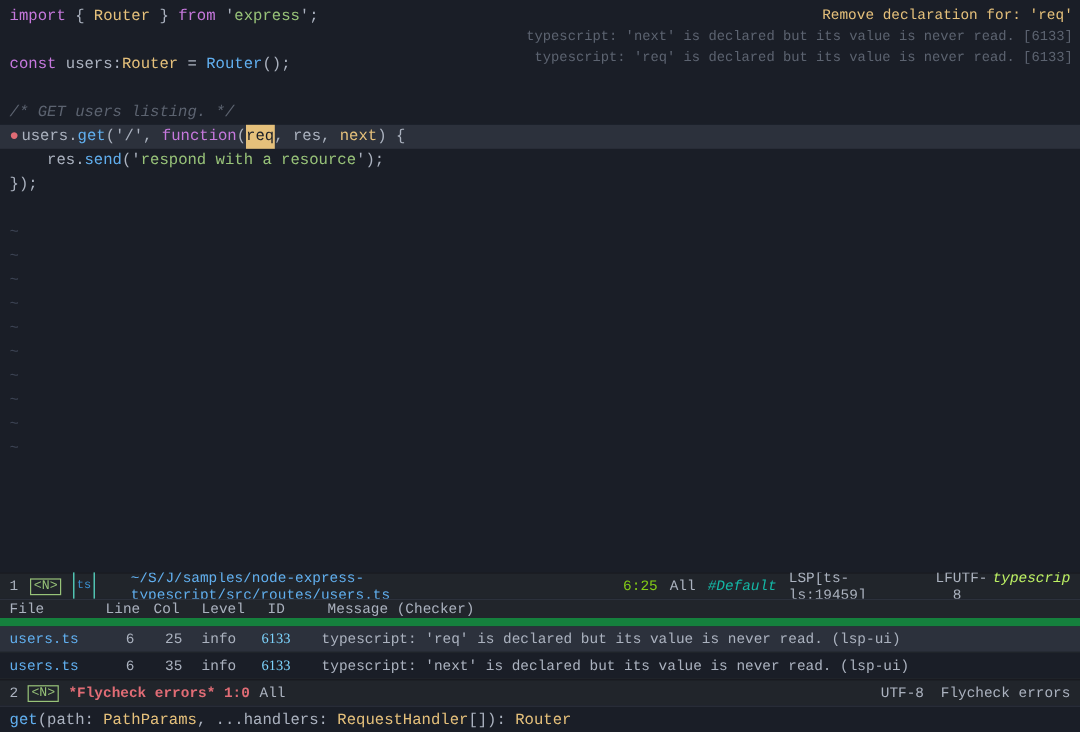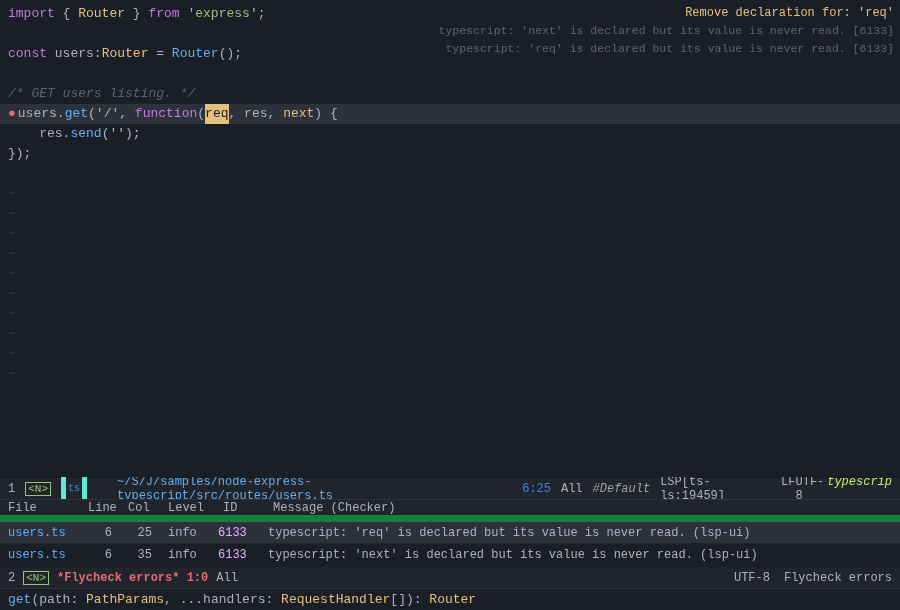--- a/index.html
+++ b/index.html
@@ -81,25 +81,25 @@
       align-items: center;
       padding: 0 8px;
       font-size: 12px;
       color: #abb2bf;
       gap: 10px;
       border-top: 1px solid #181a1f;
     }
 
     .status-num { color: #abb2bf; }
     .status-n { color: #98c379; border: 1px solid #98c379; padding: 0 2px; font-size: 11px; }
-    .status-ts-icon { color: #3b8fce; border: 5px solid #5eead4; padding: 17px 2px; font-size: 10px; }
+    .status-ts-icon { color: #3b8fce; border: 1px solid #5eead4; padding: 17px 2px; font-size: 10px; }
     .status-path { color: #61afef; margin-left: 20px; }
-    .status-pos { color: #3b82f6; }
+    .status-pos { color: #84cc16; }
     .status-all { color: #abb2bf; }
-    .status-default { color: #a3a3a3; font-style: italic; }
+    .status-default { color: #14b8a6; font-style: italic; }
     .status-lsp { color: #abb2bf; }
     .status-right { margin-left: auto; display: flex; }
     .status-enc { color: #abb2bf; }
     .status-type { color: #bef264; font-style: italic; }
 
     
     .diagnostics-panel {
       background: #1a1e27;
       border-top: 1px solid #2c313c;
     }
@@ -133,21 +133,21 @@
 
     .diag-cell {
       padding: 0 8px;
       color: #abb2bf;
     }
 
     .diag-cell.file { color: #61afef; width: 80px; }
     .diag-cell.line-col { width: 40px; text-align: right; }
     .diag-cell.col { width: 40px; text-align: right; }
     .diag-cell.level { width: 50px; }
-    .diag-cell.id { width: 50px; color: #f0abfc; }
+    .diag-cell.id { width: 50px; color: #7dd3fc; font-family: Liberation Serif, serif; }
     .diag-cell.msg { flex: 1; }
 
     
     .mini-status {
       background: #21252b;
       height: 22px;
       display: flex;
       align-items: center;
       padding: 0 8px;
       font-size: 12px;
@@ -192,21 +192,21 @@
 
     <div class="line">
       <span class="comment">/* GET users listing. */</span>
     </div>
 
     <div class="line active-line">
       <span style="color:#e06c75;margin-right:2px;">●</span><span class="plain">users</span><span class="plain">.</span><span class="fn">get</span><span class="plain">('/', </span><span class="kw">function</span><span class="plain">(</span><span style="background:#e5c07b;color:#1a1e27;">req</span><span class="plain">, </span><span class="plain">res</span><span class="plain">, </span><span class="type">next</span><span class="plain">) {</span>
     </div>
 
     <div class="line">
-      <span class="plain">    res</span><span class="plain">.</span><span class="fn">send</span><span class="plain">('</span><span class="plain">');</span>
+      <span class="plain">    res</span><span class="plain">.</span><span class="fn">send</span><span class="plain">('</span><span class="str">respond with a resource</span><span class="plain">');</span>
     </div>
 
     <div class="line">
       <span class="plain">});</span>
     </div>
 
     <div class="line">&nbsp;</div>
 
 
     <div class="line"><span class="tilde">~</span></div>

